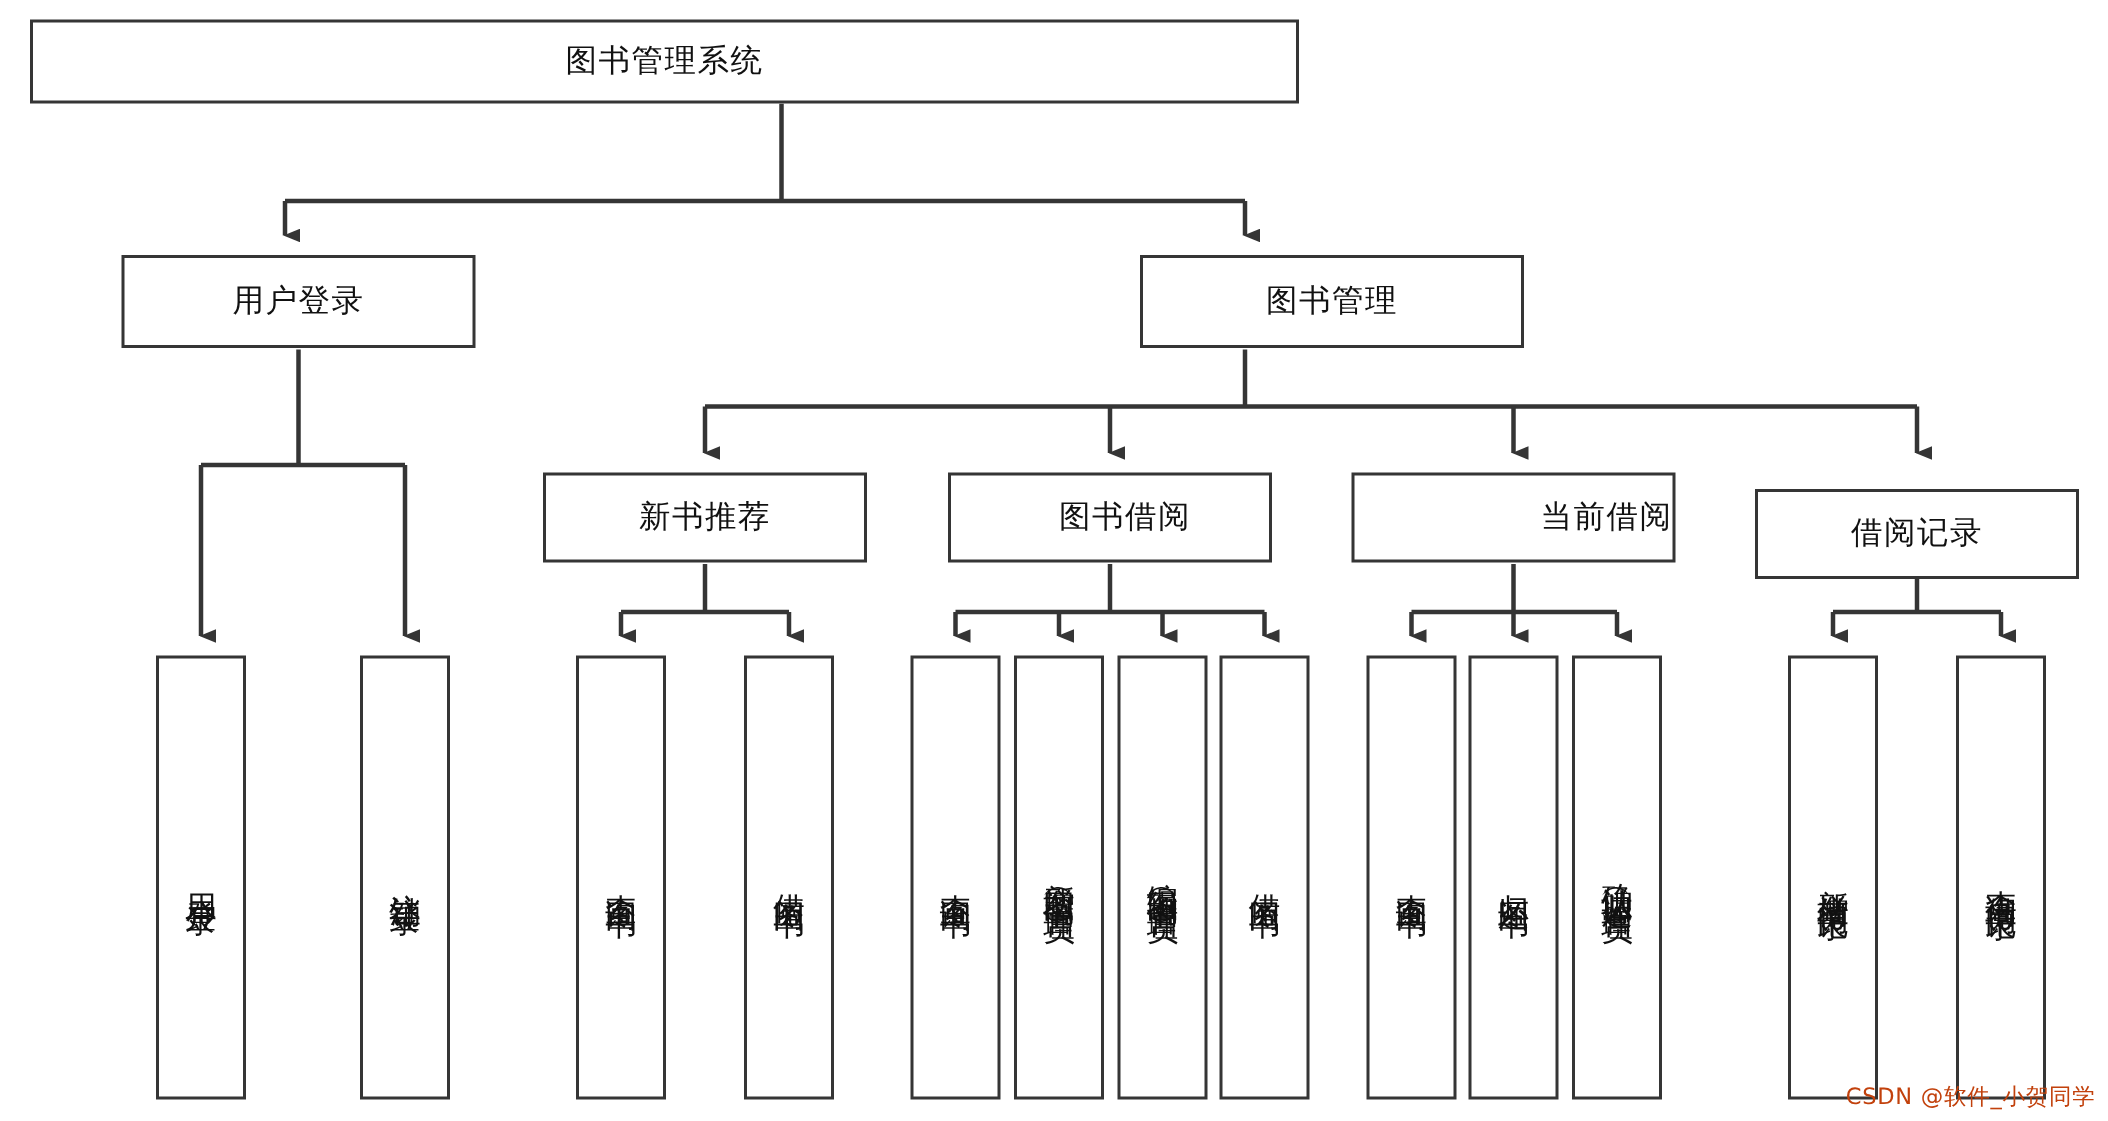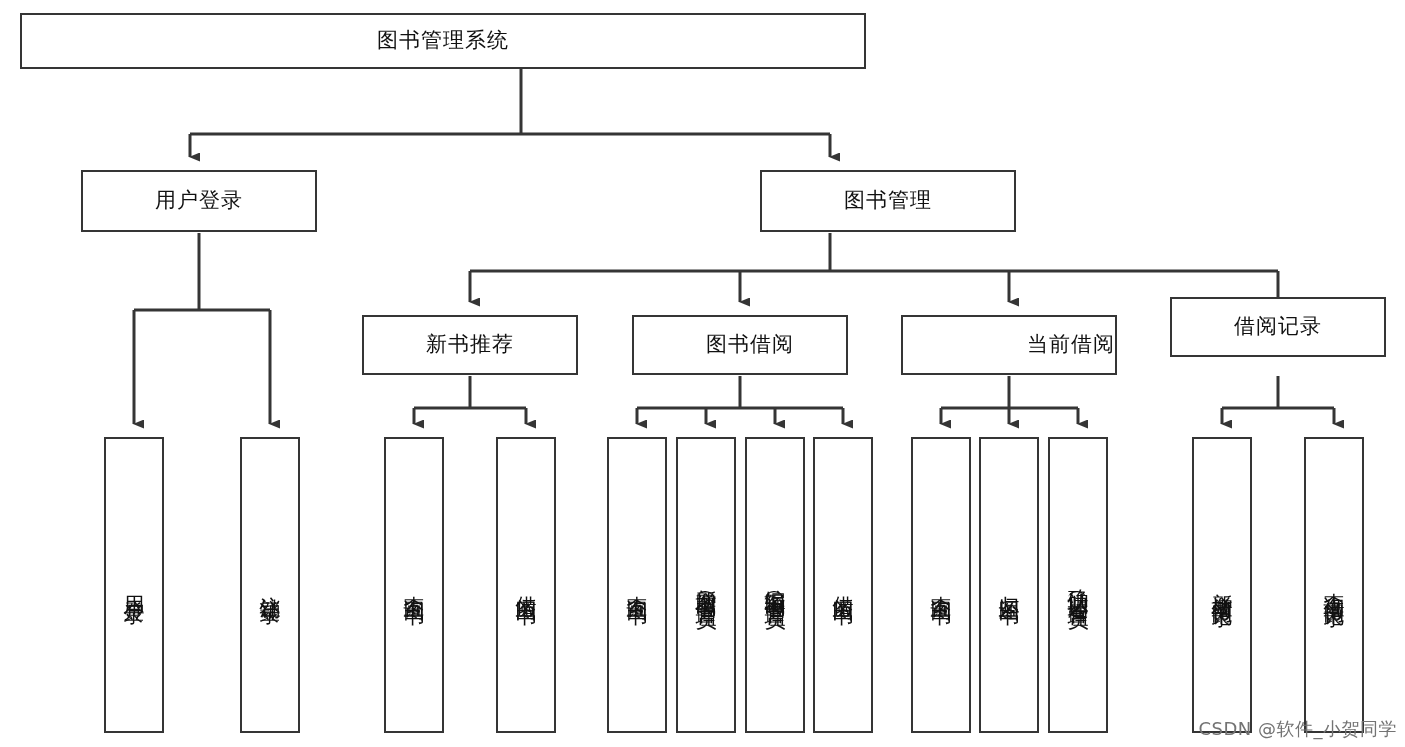--- a/index.html
+++ b/index.html
@@ -53,22 +53,22 @@
     font-size: 21px;
     letter-spacing: 3px;
     line-height: 1.05;
     white-space: nowrap;
     display: block;
   }
   .watermark {
     position: absolute;
     right: 8px;
     bottom: 6px;
-    font-size: 18px;
-    color: #737373;
+    font-size: 15px;
+    color: #c2410c;
     letter-spacing: 0.5px;
     white-space: nowrap;
     user-select: none;
   }
 </style>
 </head>
 <body>
 
 <div id="diagram-root">
 
@@ -139,21 +139,21 @@
   </div>
 
   <div class="node node-h" style="left:632px; top:315px; width:216px; height:60px;padding-left:20px;">
     <span class="node-label">图书借阅</span>
   </div>
 
   <div class="node node-h" style="left:901px; top:315px; width:216px; height:60px;justify-content:flex-end;">
     <span class="node-label">当前借阅</span>
   </div>
 
-  <div class="node node-h" style="left:1170px; top:297px; width:216px; height:60px;">
+  <div class="node node-h" style="left:1170px; top:326px; width:216px; height:60px;">
     <span class="node-label">借阅记录</span>
   </div>
 
   <div class="node node-v" style="left:104px; top:437px; width:60px; height:296px;">
     <span class="node-label">用户登录</span>
   </div>
 
   <div class="node node-v" style="left:240px; top:437px; width:60px; height:296px;">
     <span class="node-label">注销登录</span>
   </div>

